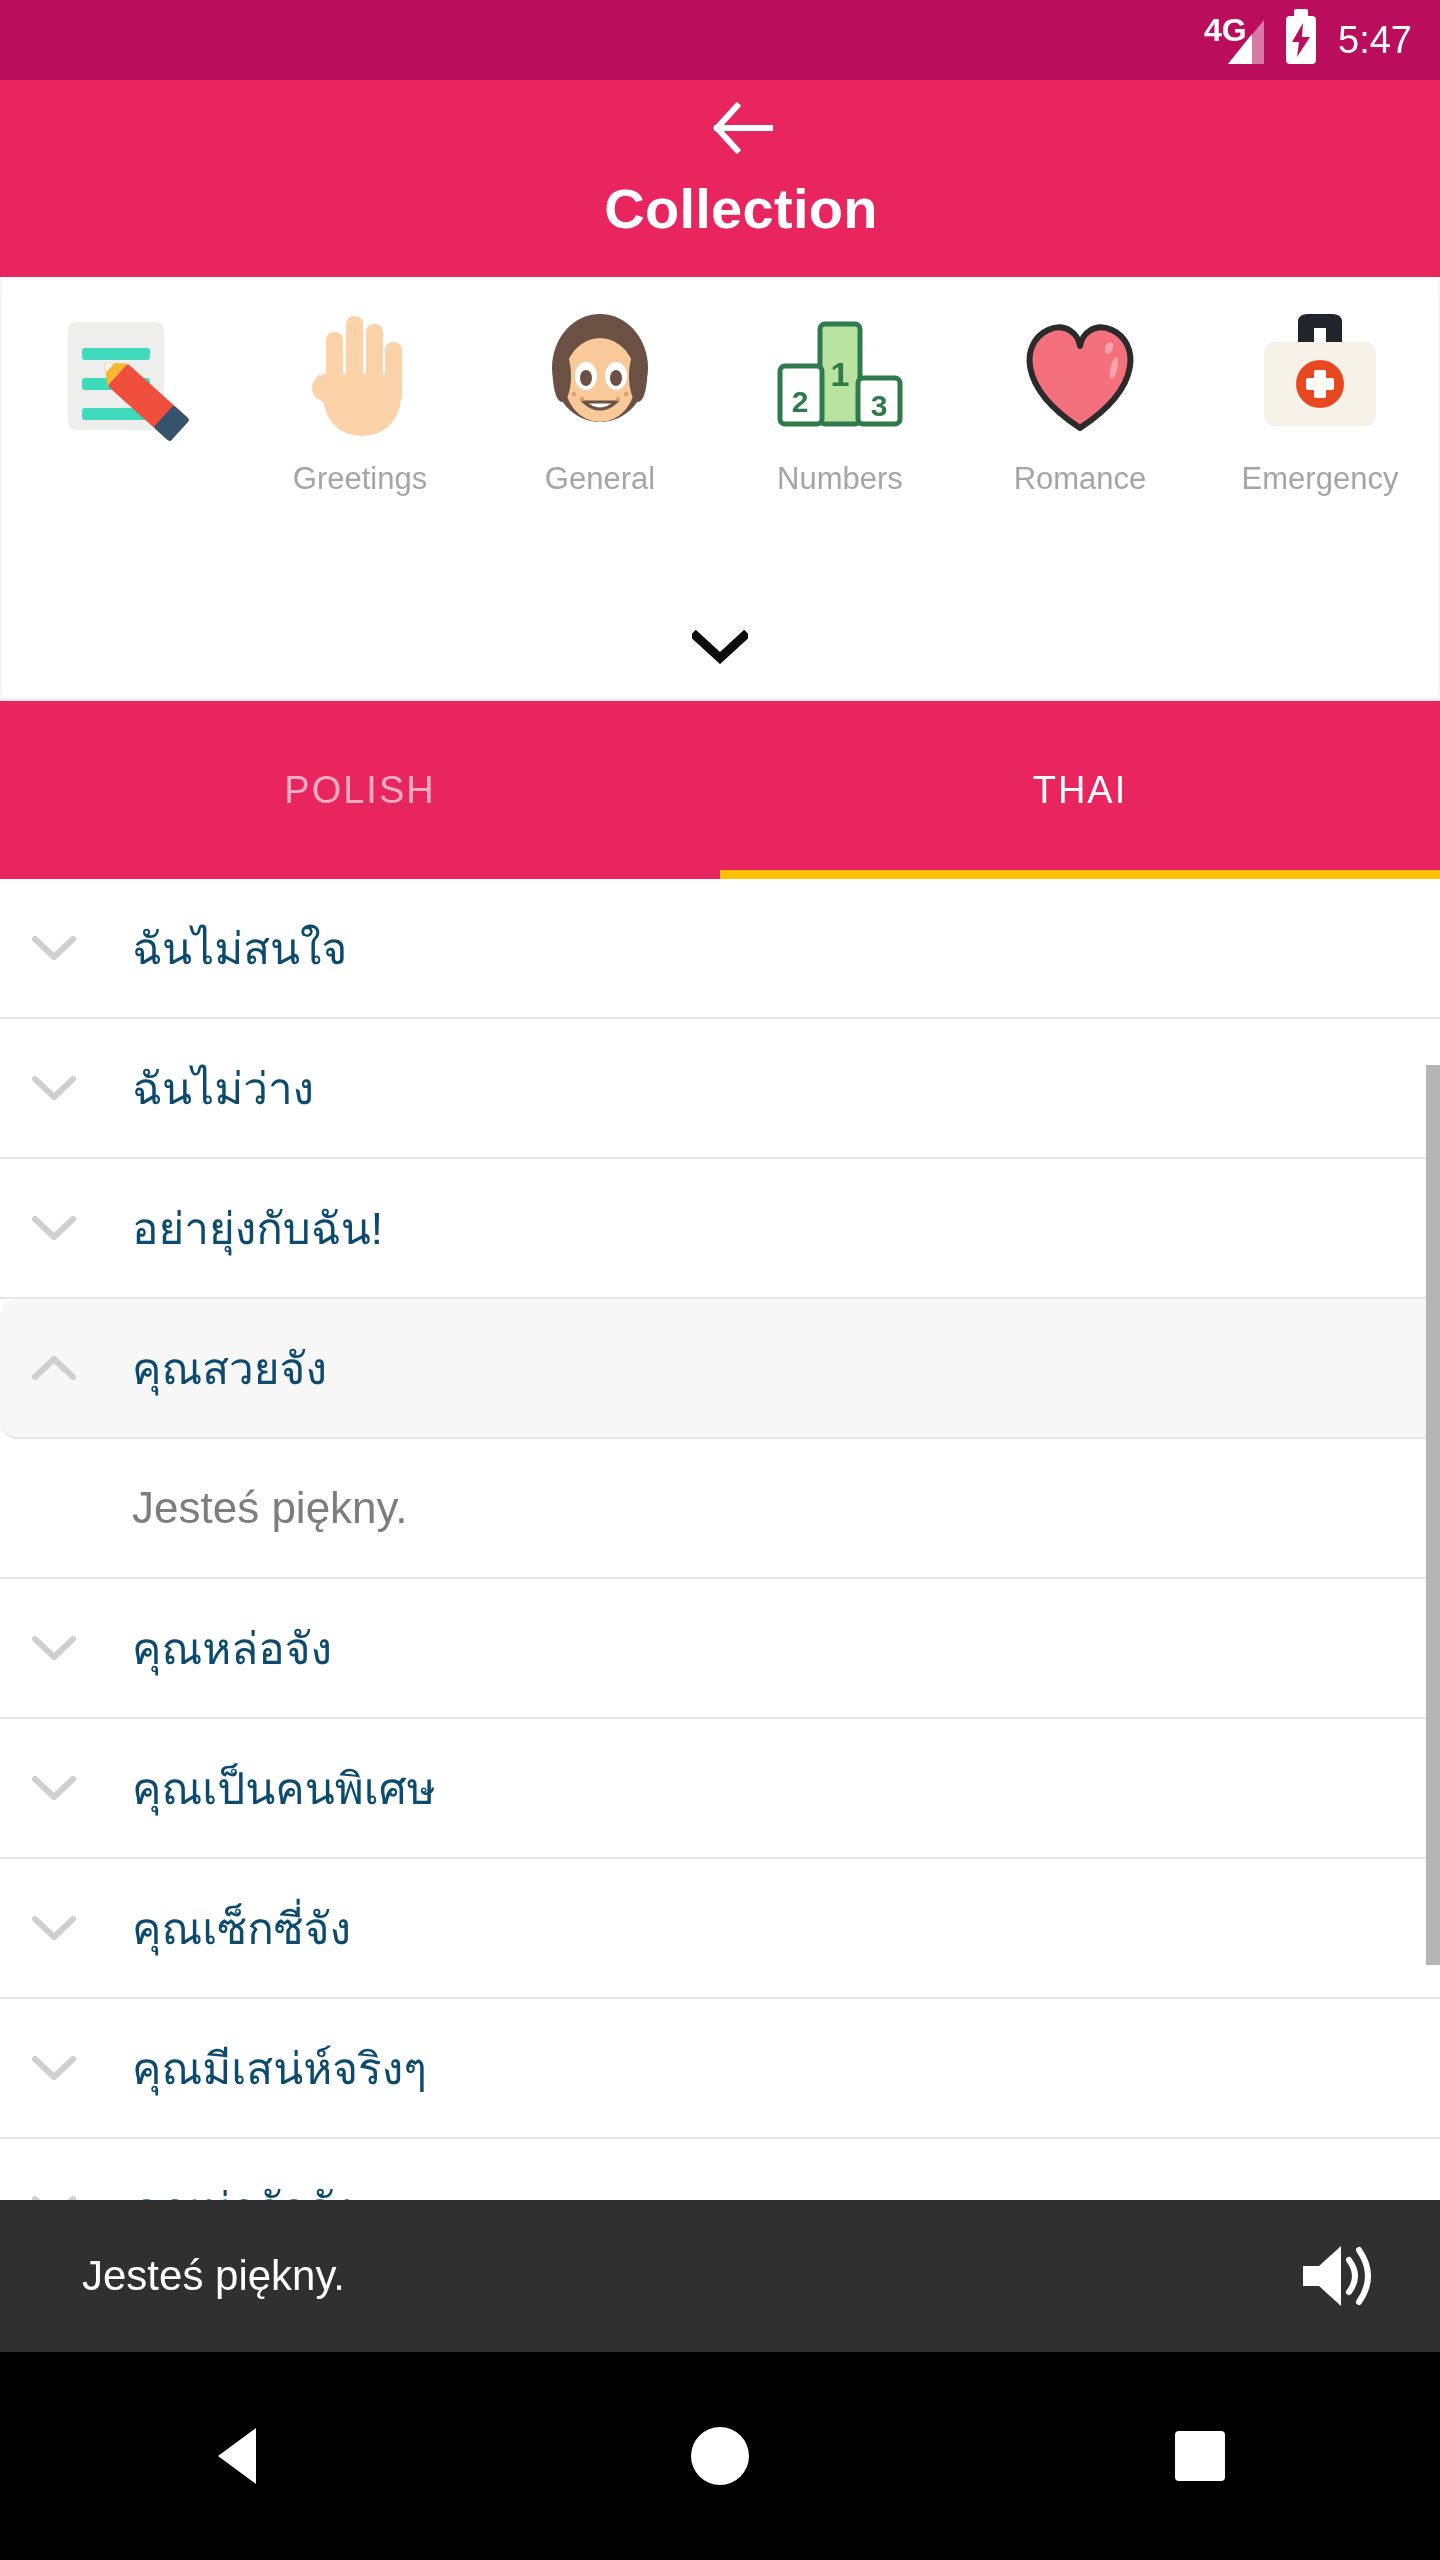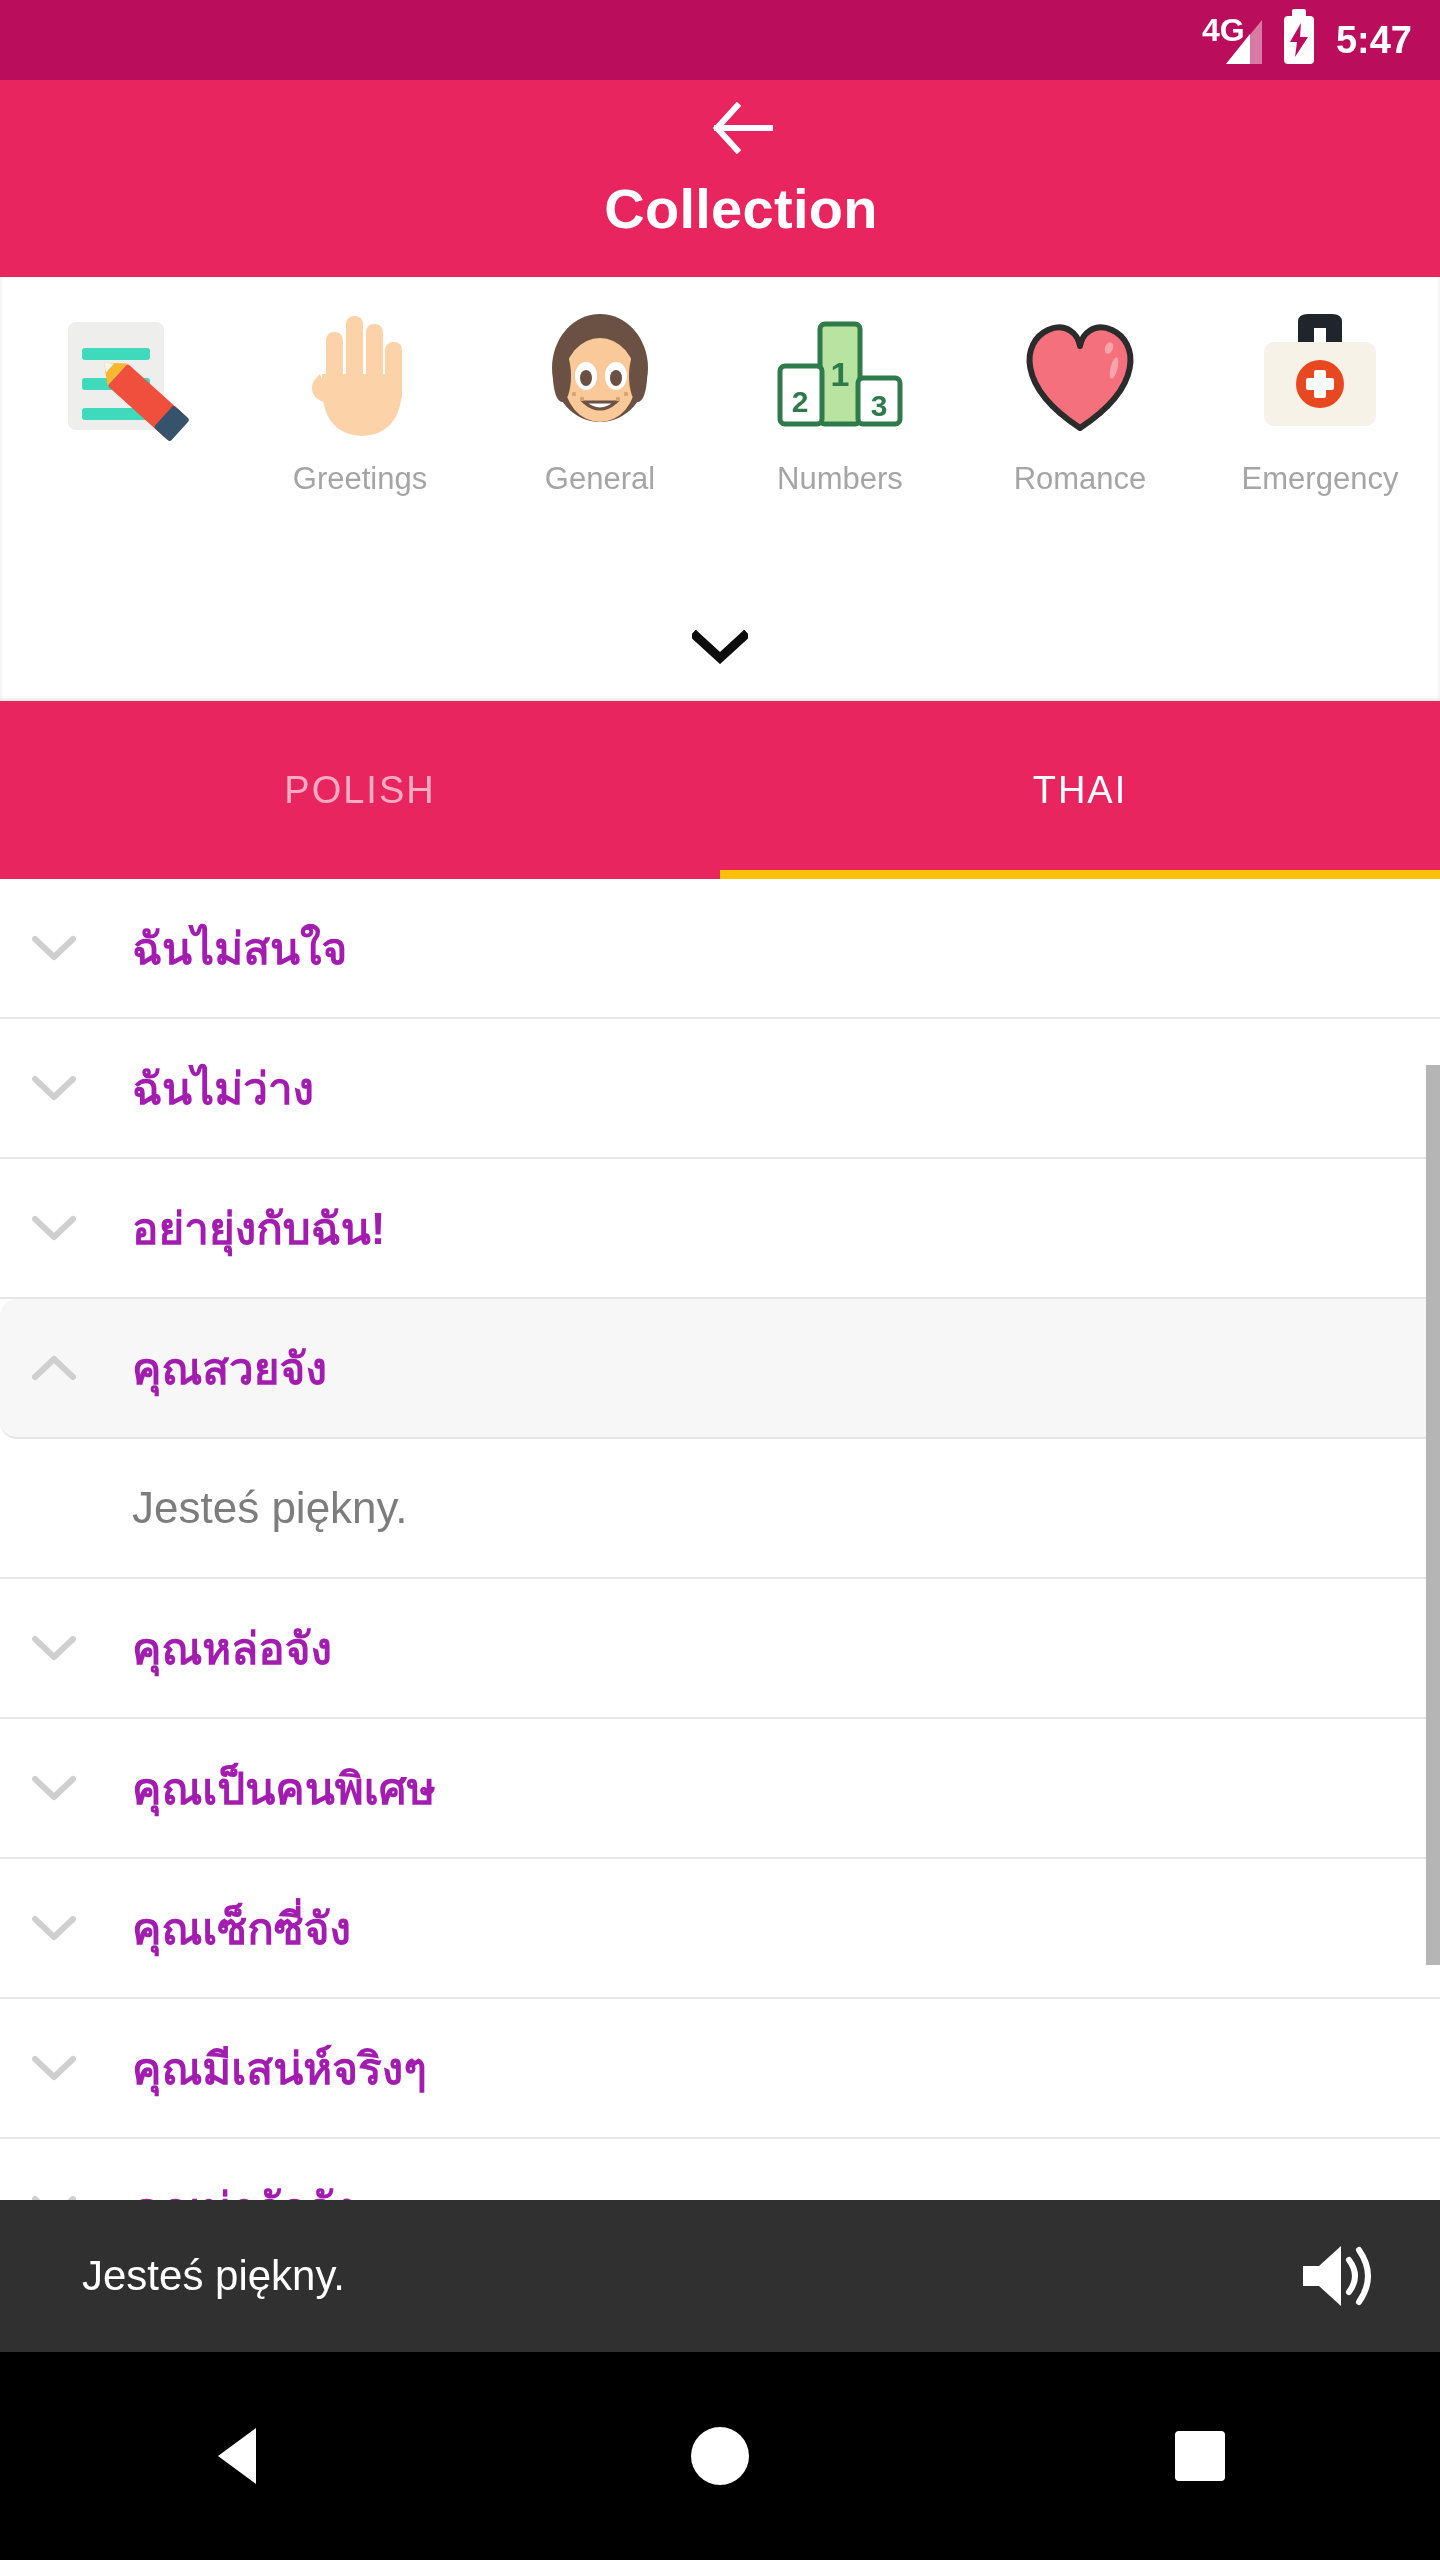--- a/index.html
+++ b/index.html
@@ -67,21 +67,21 @@
     width: 14px; height: 7px;
     background: #ffffff;
     border-radius: 2px 2px 0 0;
   }
   .bolt {
     position: absolute; top: 50%; left: 50%;
     transform: translate(-50%,-50%);
     width: 22px; height: 34px;
   }
   .clock {
-    font-size: 38px; font-weight: 700; color: #ffffff;
+    font-size: 38px; font-weight: 400; color: #ffffff;
     letter-spacing: 0px;
     line-height: 1;
   }
 
   
   .app-bar {
     position: absolute;
     top: 80px; left: 0;
     width: 1440px; height: 197px;
     background: #e8255f;
@@ -194,22 +194,22 @@
     cursor: pointer;
   }
   .row.expanded { background: #f7f7f7; border-radius: 17px; }
   .row-chevron {
     width: 108px;
     display: flex; align-items: center; justify-content: center;
     flex: 0 0 108px;
   }
   .row-text {
     font-size: 44px;
-    font-weight: 700;
-    color: #a21caf;
+    font-weight: 400;
+    color: #0c4a6e;
     padding-left: 24px;
   }
   .row.translation { cursor: default; }
   .row.translation .row-text {
     font-weight: 400;
     color: #7d7d7d;
     padding-left: 132px;
   }
 
   

